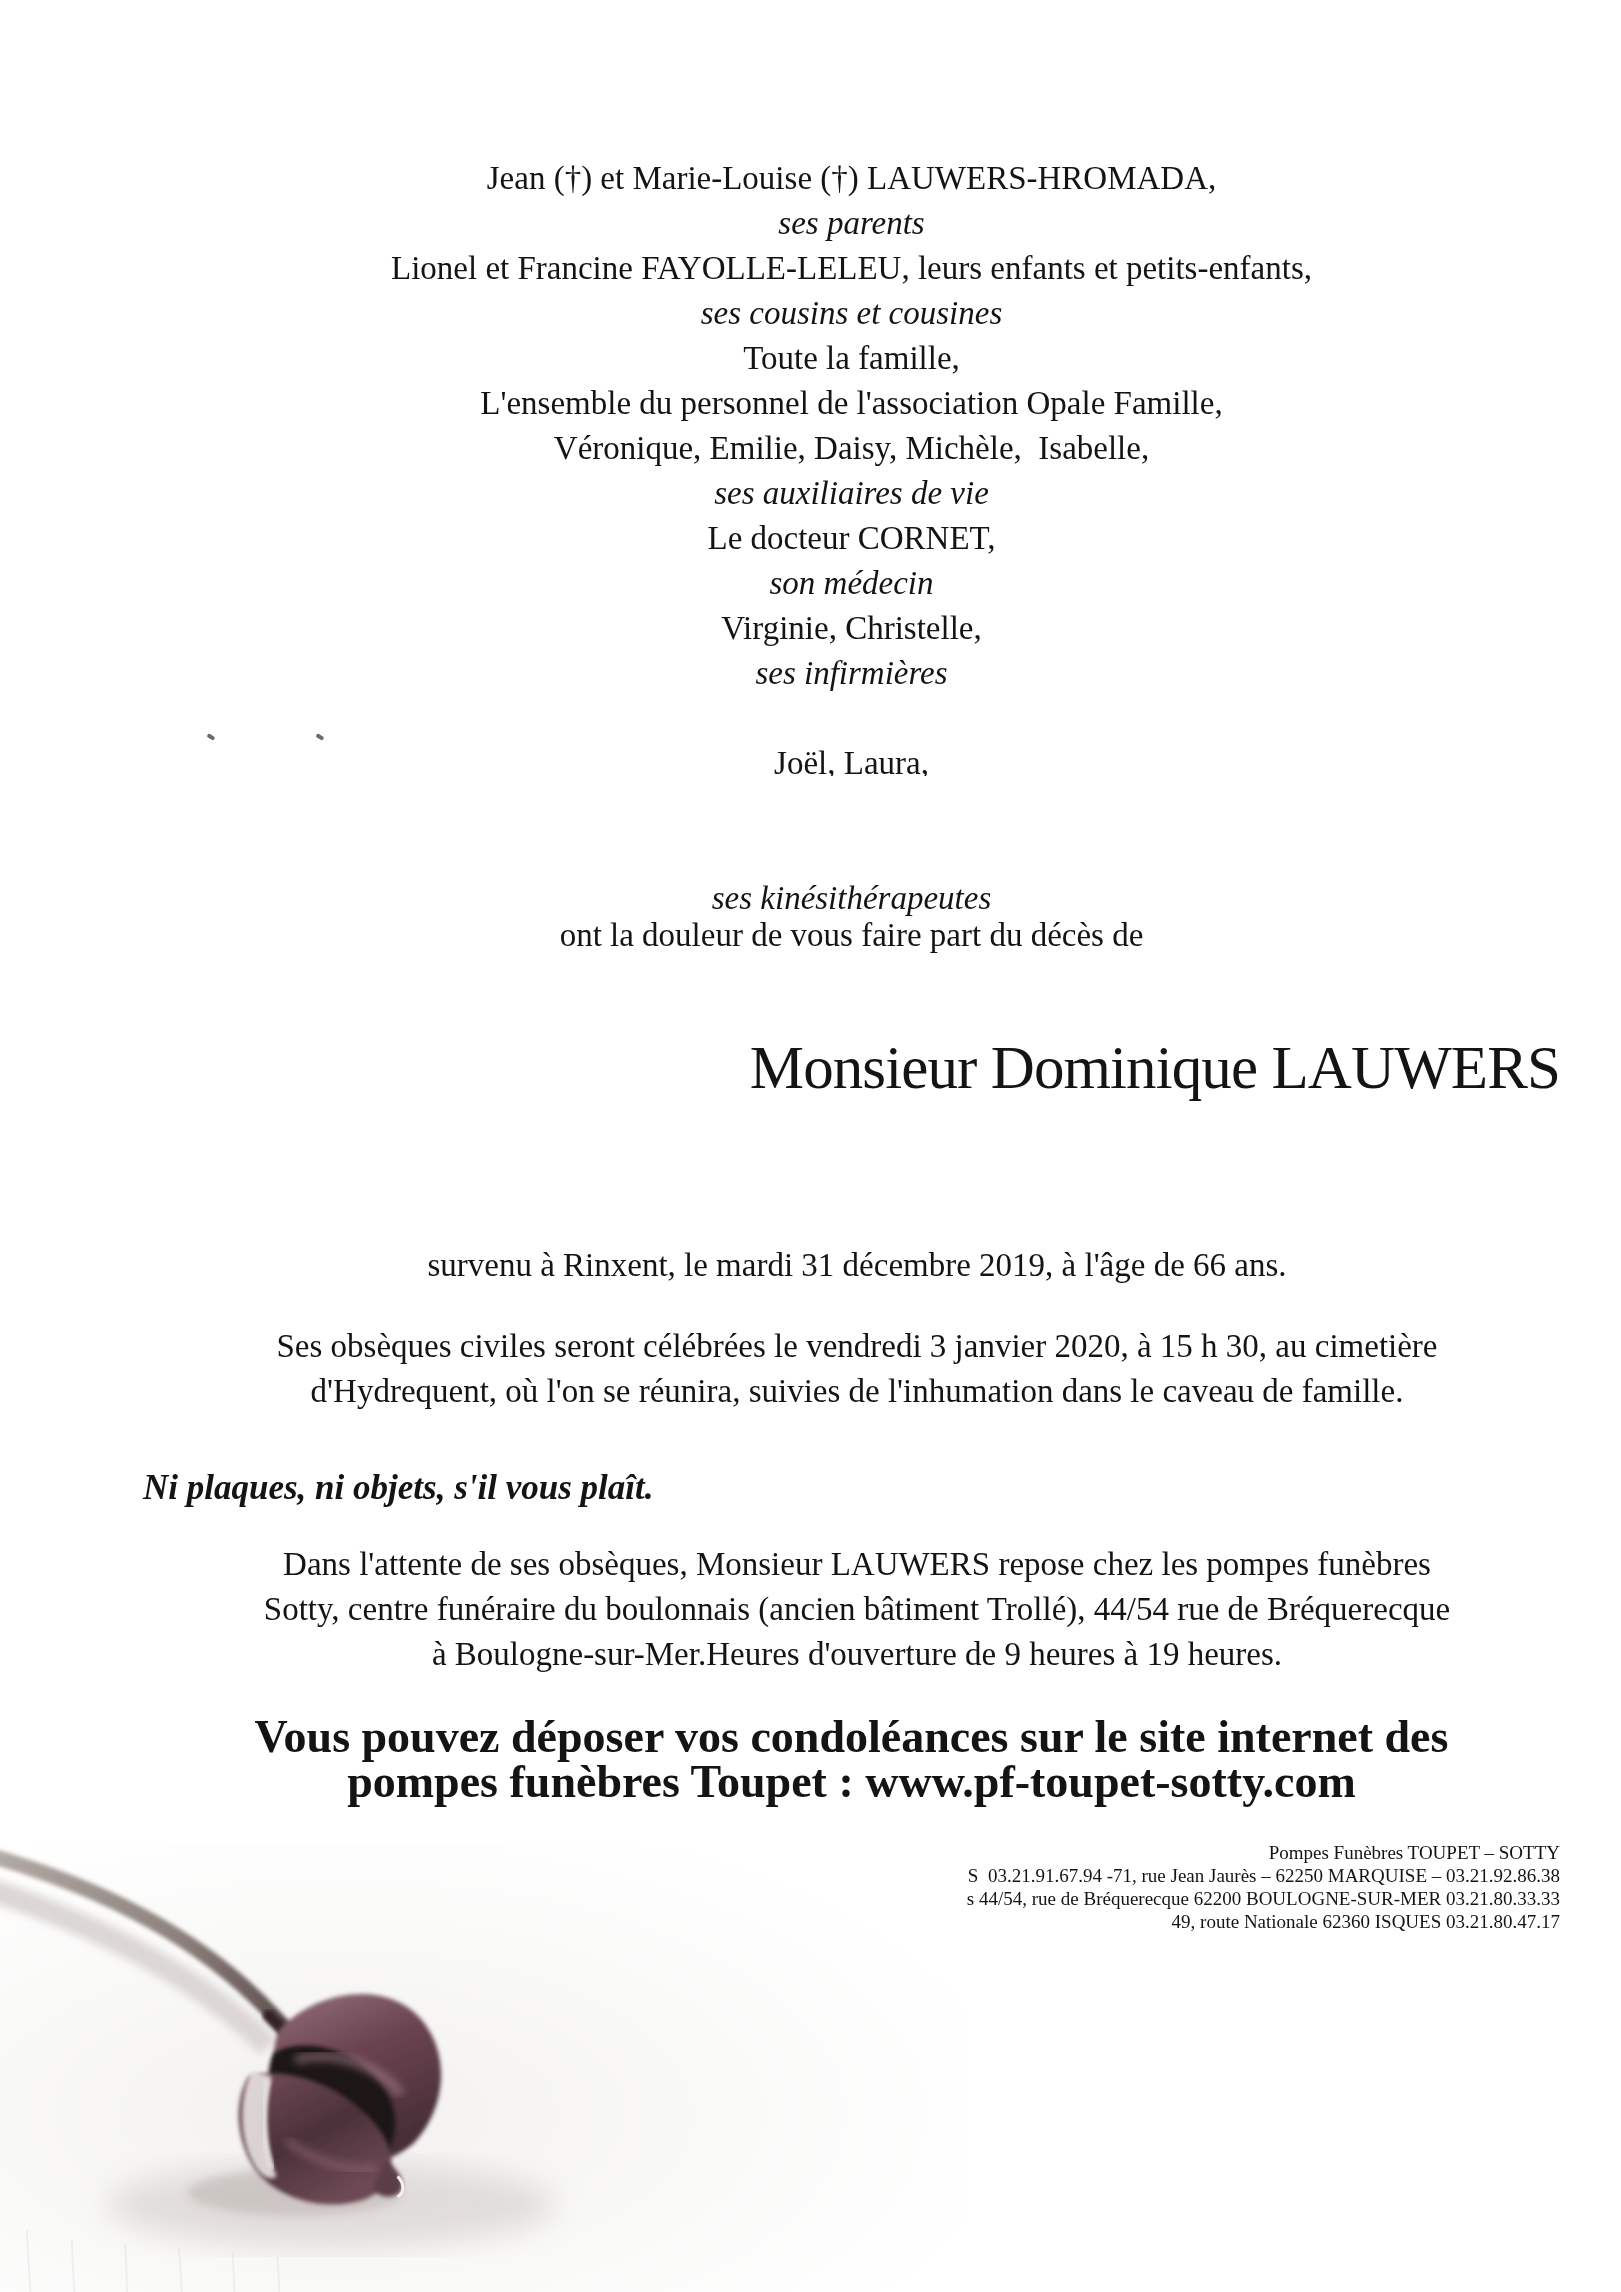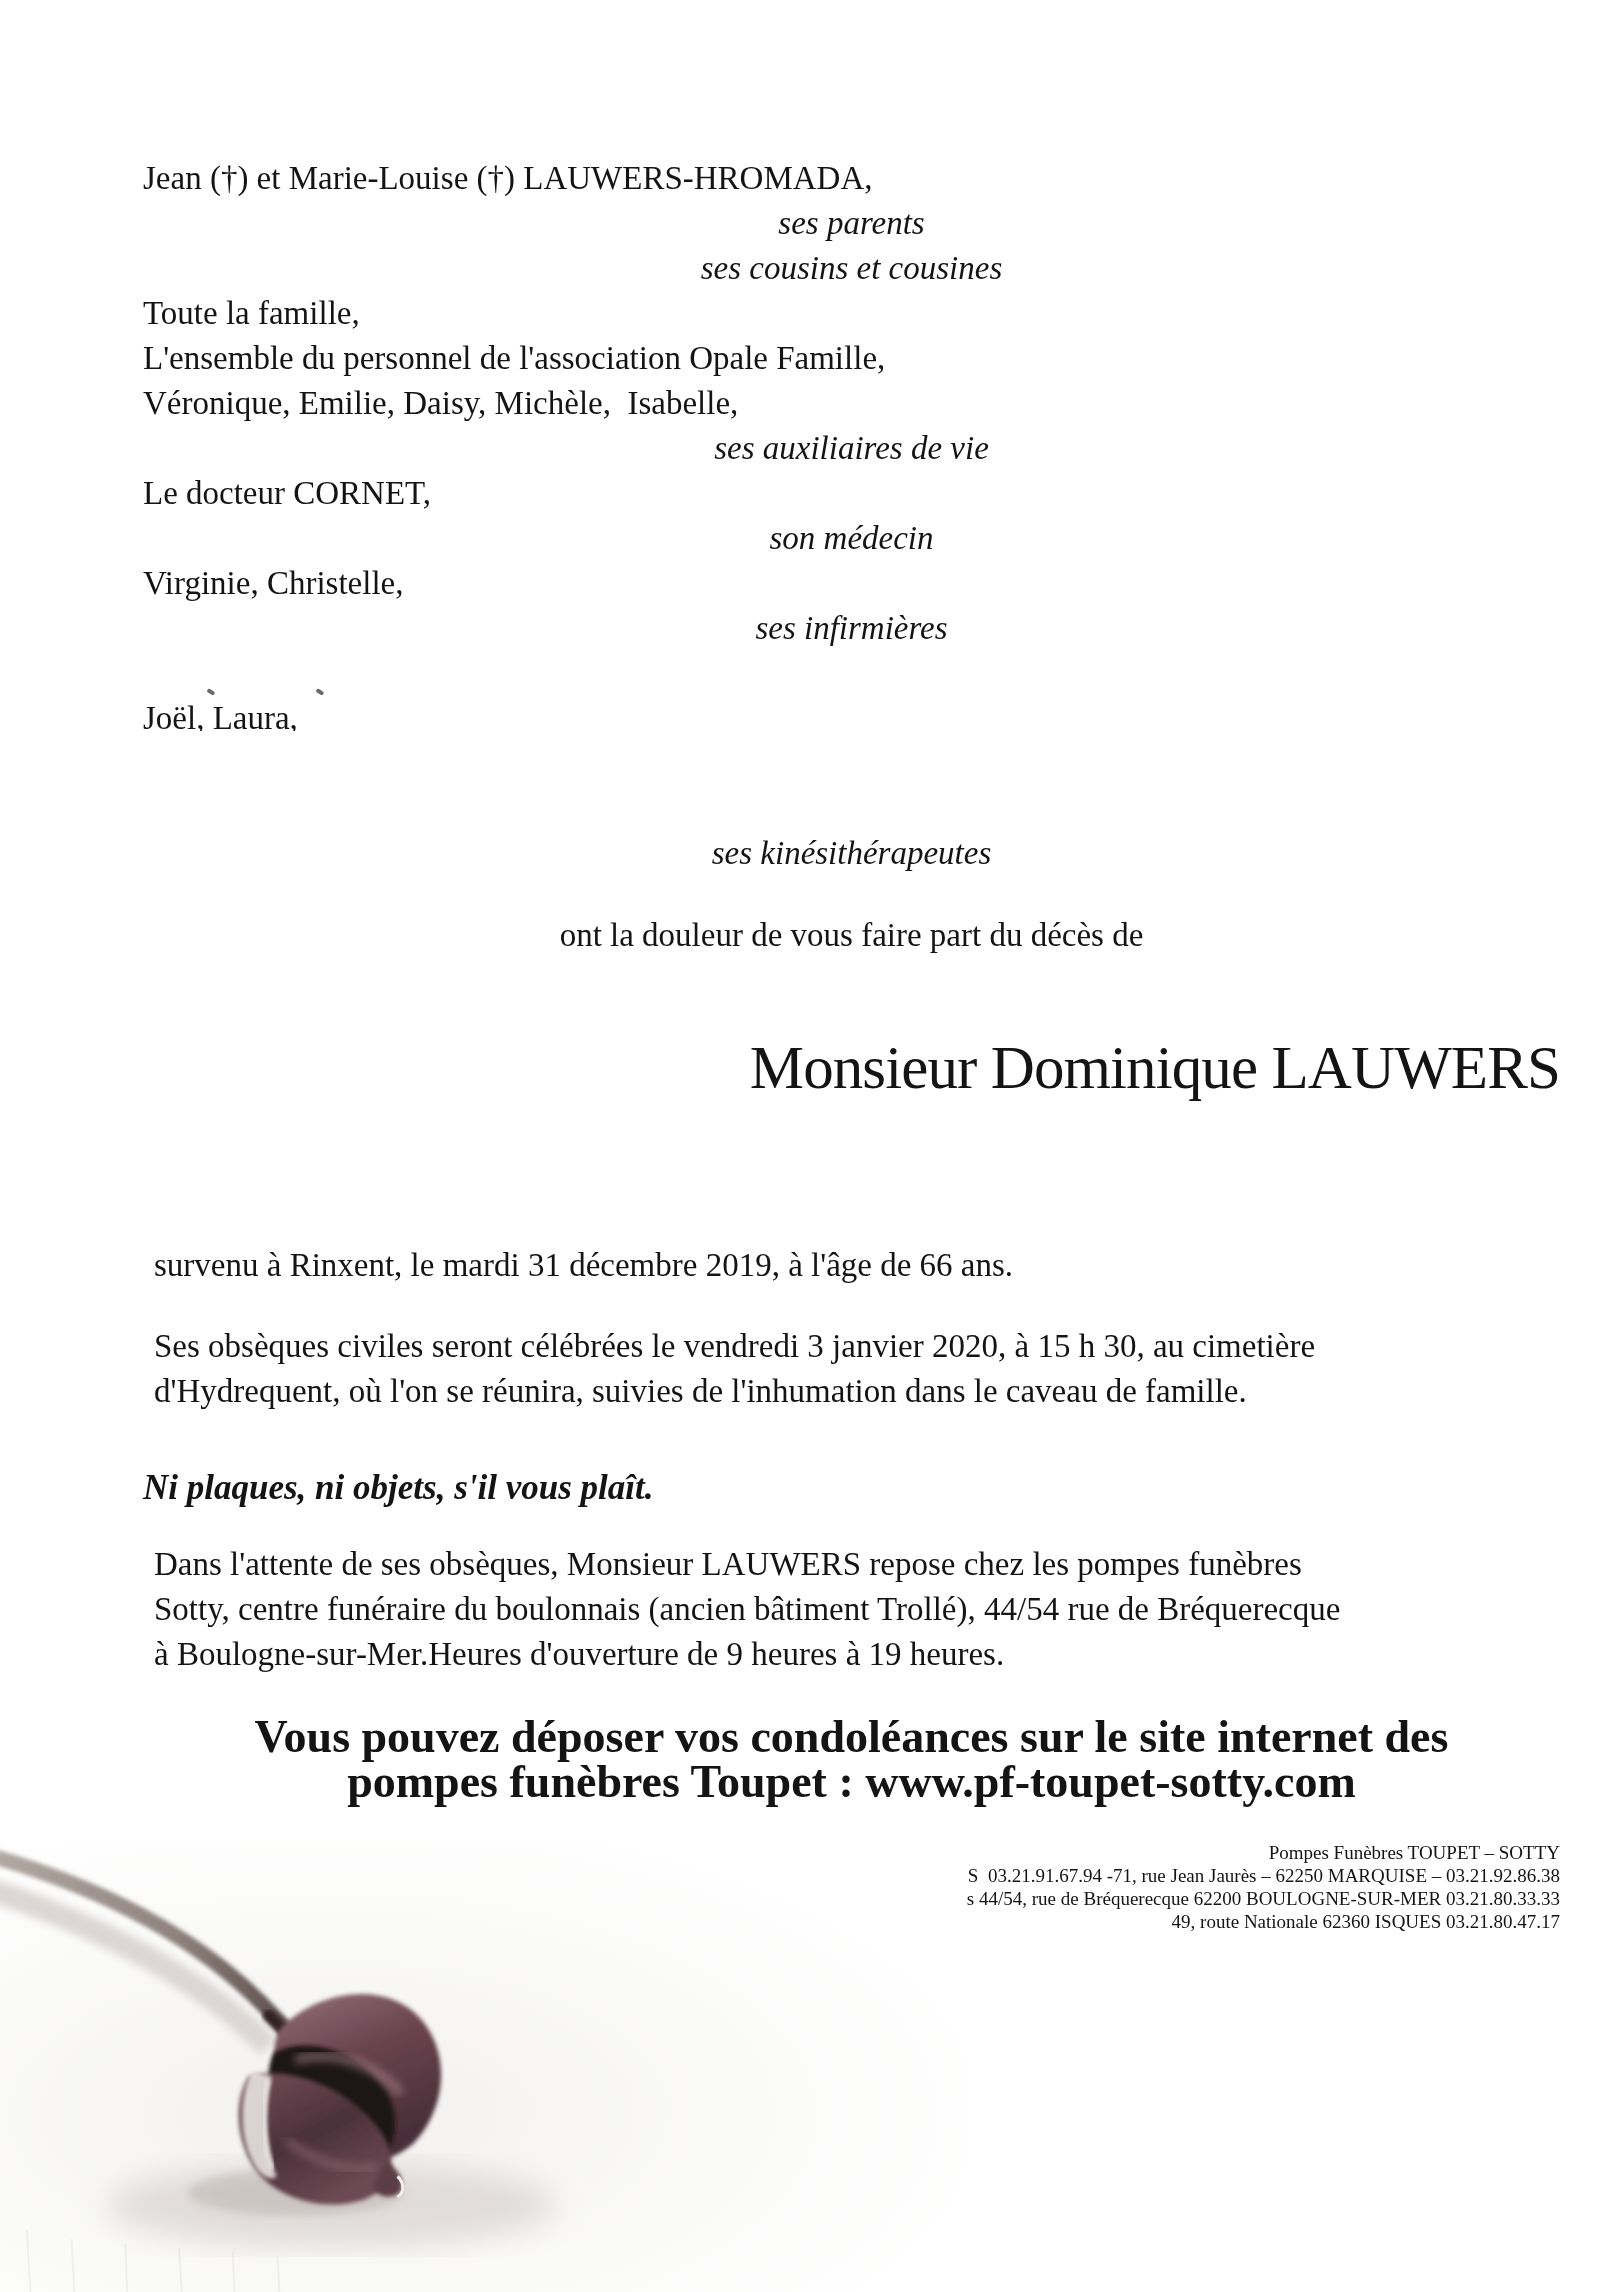--- a/index.html
+++ b/index.html
@@ -7,21 +7,21 @@
     position:relative;
     width:1621px; height:2293px;
     margin:0 auto;
     background:#ffffff;
     overflow:hidden;
     font-family:"Liberation Serif","DejaVu Serif",serif;
     color:#141414;
   }
   .col { position:absolute; left:143px; right:61px; }
   .line { font-size:33px; line-height:45px; white-space:pre-line; }
-  .t-left  { text-align:left; }
+  .t-left  { text-align:center; }
   .t-right { text-align:center; font-style:italic; }
   .t-center{ text-align:center; }
   .para { font-size:33px; line-height:45px; white-space:pre-line;margin-left:11px; }
   .intro { top:913px; }
   .title {
     top:1032px;
     font-size:61px; line-height:72px;
     font-weight:normal; text-align:right;
     letter-spacing:-0.9px;
   }
@@ -58,20 +58,21 @@
   .photo { position:absolute; left:0; top:1845px; width:967px; height:448px; }
 </style>
 </head>
 <body>
 
 <div class="page">
 
   <div class="col" style="top:156px;">
     <div class="line t-left">Jean (†) et Marie-Louise (†) LAUWERS-HROMADA,</div>
     <div class="line t-right">ses parents</div>
+    <div class="line t-left">Lionel et Francine FAYOLLE-LELEU, leurs enfants et petits-enfants,</div>
     <div class="line t-right">ses cousins et cousines</div>
     <div class="line t-left">Toute la famille,</div>
     <div class="line t-left">L'ensemble du personnel de l'association Opale Famille,</div>
     <div class="line t-left">Véronique, Emilie, Daisy, Michèle,&nbsp; Isabelle,</div>
     <div class="line t-right">ses auxiliaires de vie</div>
     <div class="line t-left">Le docteur CORNET,</div>
     <div class="line t-right">son médecin</div>
     <div class="line t-left">Virginie, Christelle,</div>
     <div class="line t-right">ses infirmières</div>
     <div class="line t-left clipline">

